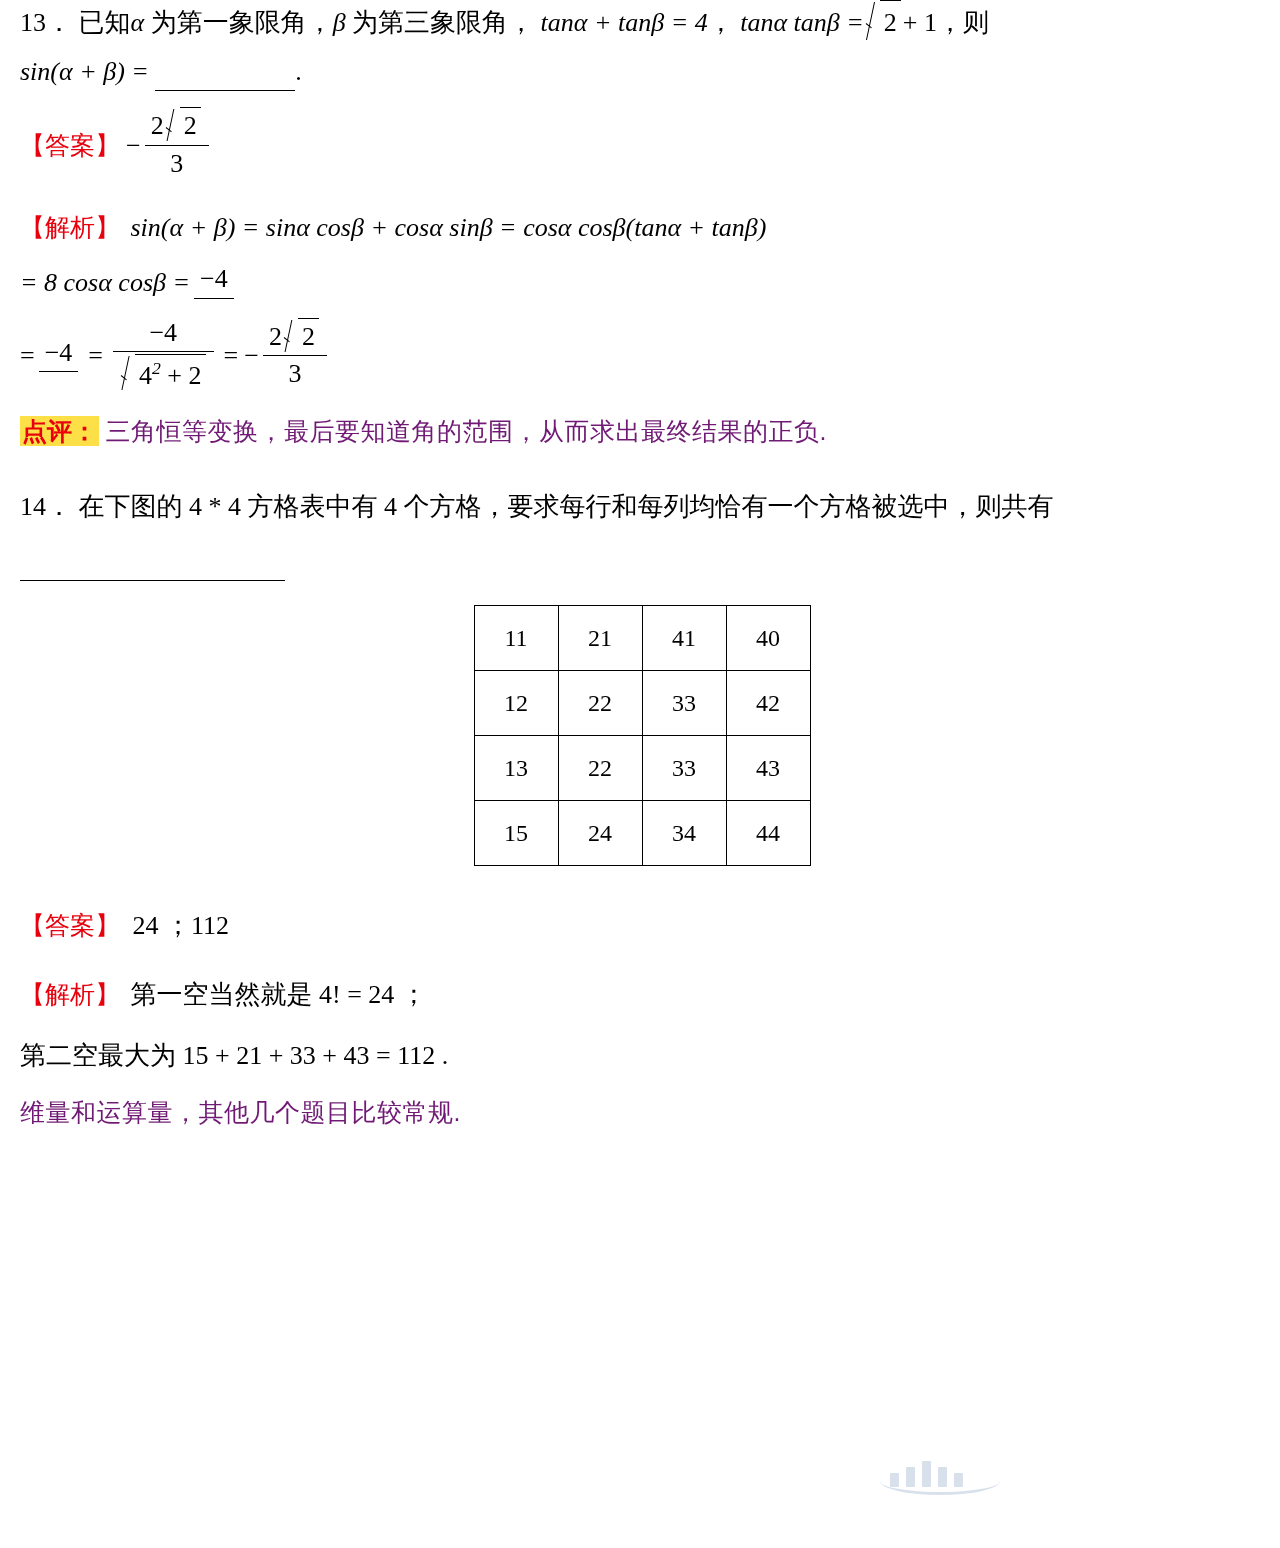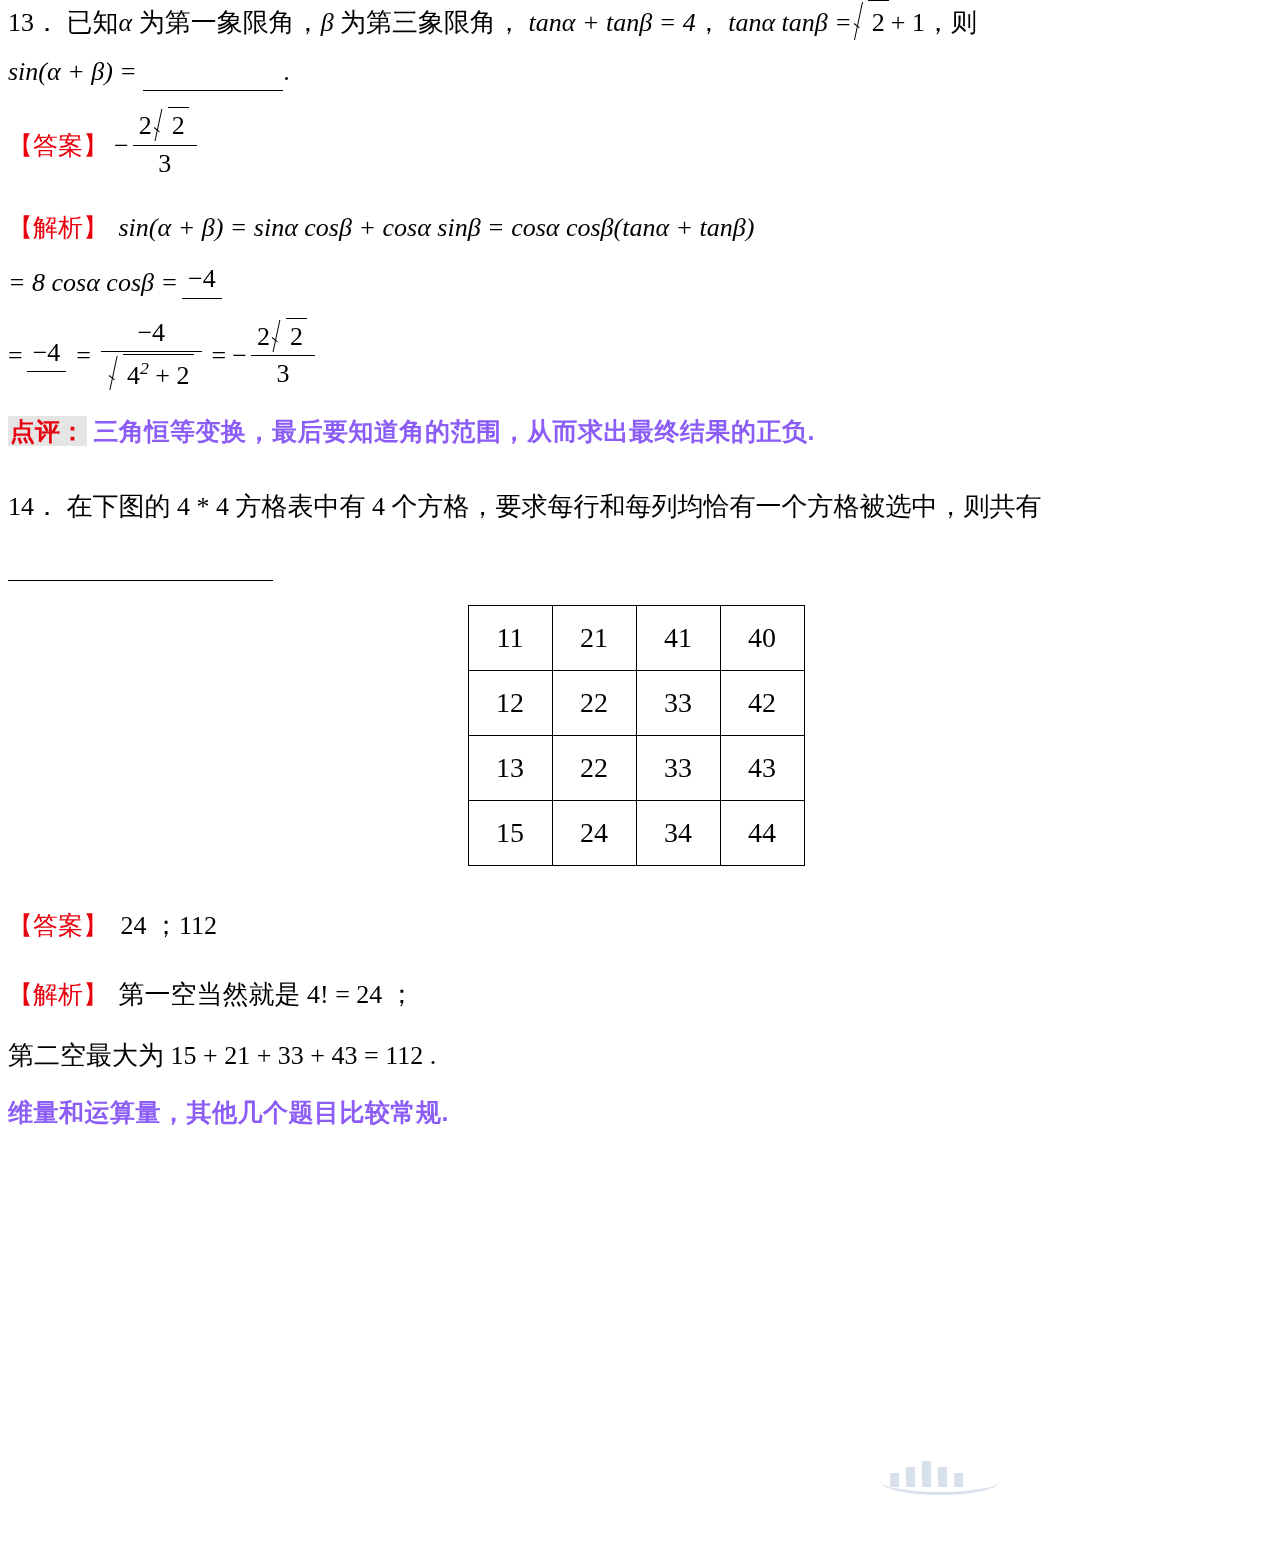--- a/index.html
+++ b/index.html
@@ -9,21 +9,21 @@
   }
   body {
     width: 1280px;
     min-height: 1548px;
     font-family: "Liberation Serif", serif;
     color: #000000;
     position: relative;
   }
   .page {
     width: 1280px;
-    padding: 0 16px 10px 8px;
+    padding: 0 16px 10px 20px;
     box-sizing: border-box;
   }
   .line {
     font-size: 26px;
     line-height: 1.5;
     margin: 0 0 10px 0;
     white-space: normal;
   }
   .math {
     font-family: "Liberation Serif", serif;
@@ -34,28 +34,28 @@
   }
   .tag-red {
     color: #e8000d;
     font-weight: normal;
     font-family: "Liberation Sans", sans-serif;
     font-size: 25px;
   }
   .tag-comment {
     color: #e8000d;
     font-weight: bold;
-    background: #e5e5e5;
+    background: #fde047;
     font-family: "Liberation Sans", sans-serif;
     font-size: 25px;
     padding: 1px 2px;
   }
   .comment-text {
-    color: #8b5cf6;
-    font-weight: bold;
+    color: #701a75;
+    font-weight: normal;
     font-family: "Liberation Sans", sans-serif;
     font-size: 25px;
     letter-spacing: 0.5px;
   }
   
   .frac {
     display: inline-block;
     vertical-align: middle;
     text-align: center;
     margin: 0 4px;
@@ -124,21 +124,21 @@
     width: 140px;
   }
   
   .grid-wrap {
     display: flex;
     justify-content: center;
     margin: 24px 0 40px 0;
   }
   table.grid {
     border-collapse: collapse;
-    font-size: 28px;
+    font-size: 24px;
     font-family: "Liberation Serif", serif;
   }
   table.grid td {
     border: 1.6px solid #000;
     width: 81px;
     height: 62px;
     text-align: center;
     vertical-align: middle;
   }
   .sec13 { margin-bottom: 10px; }

